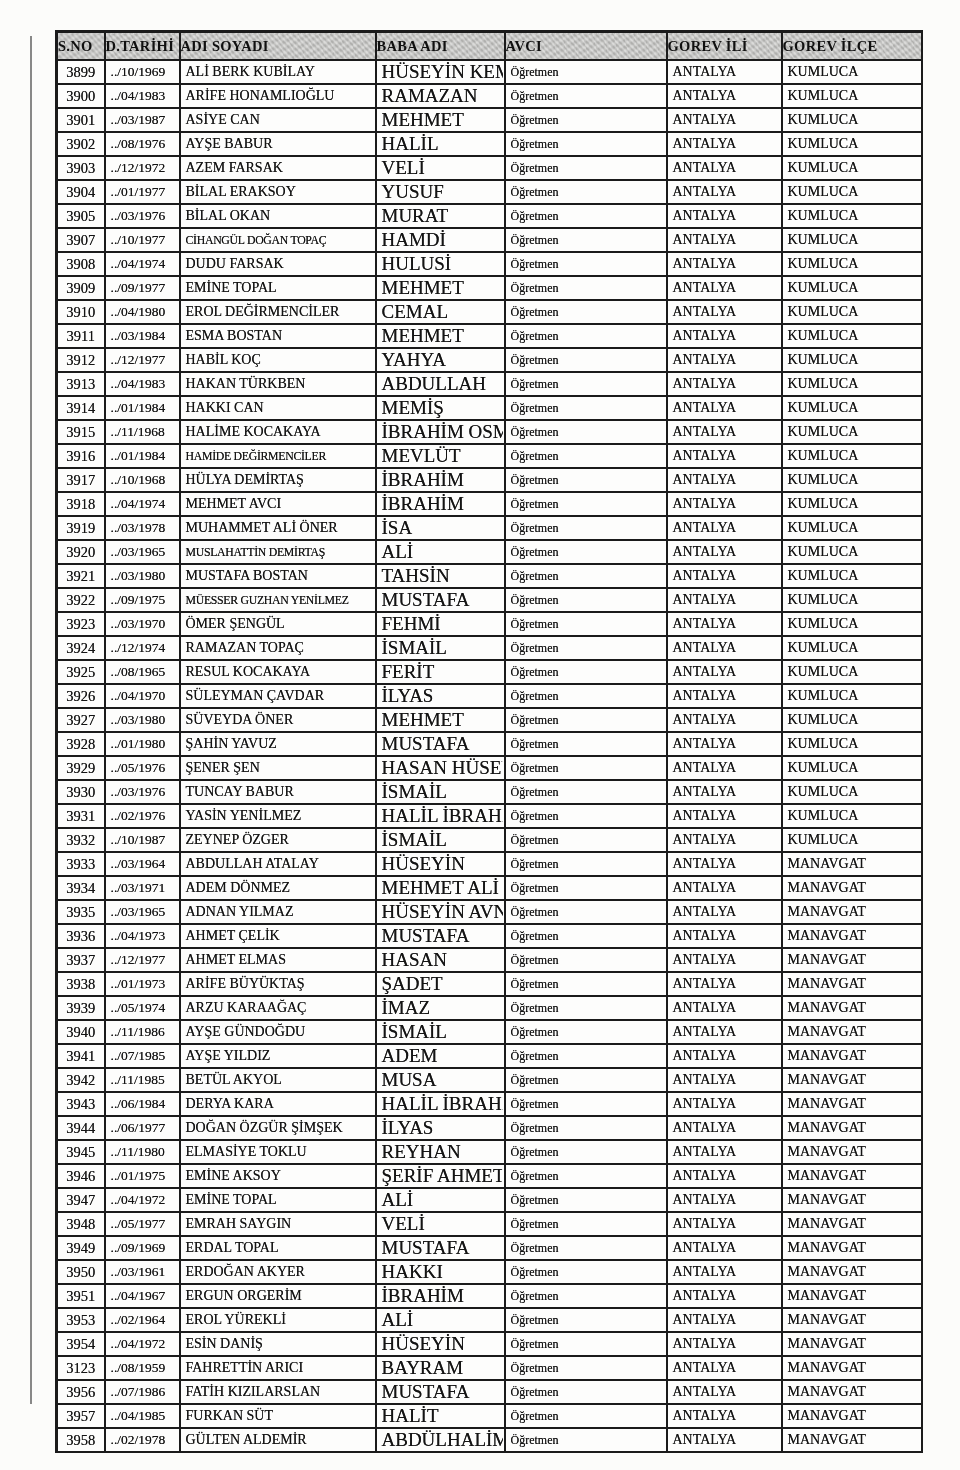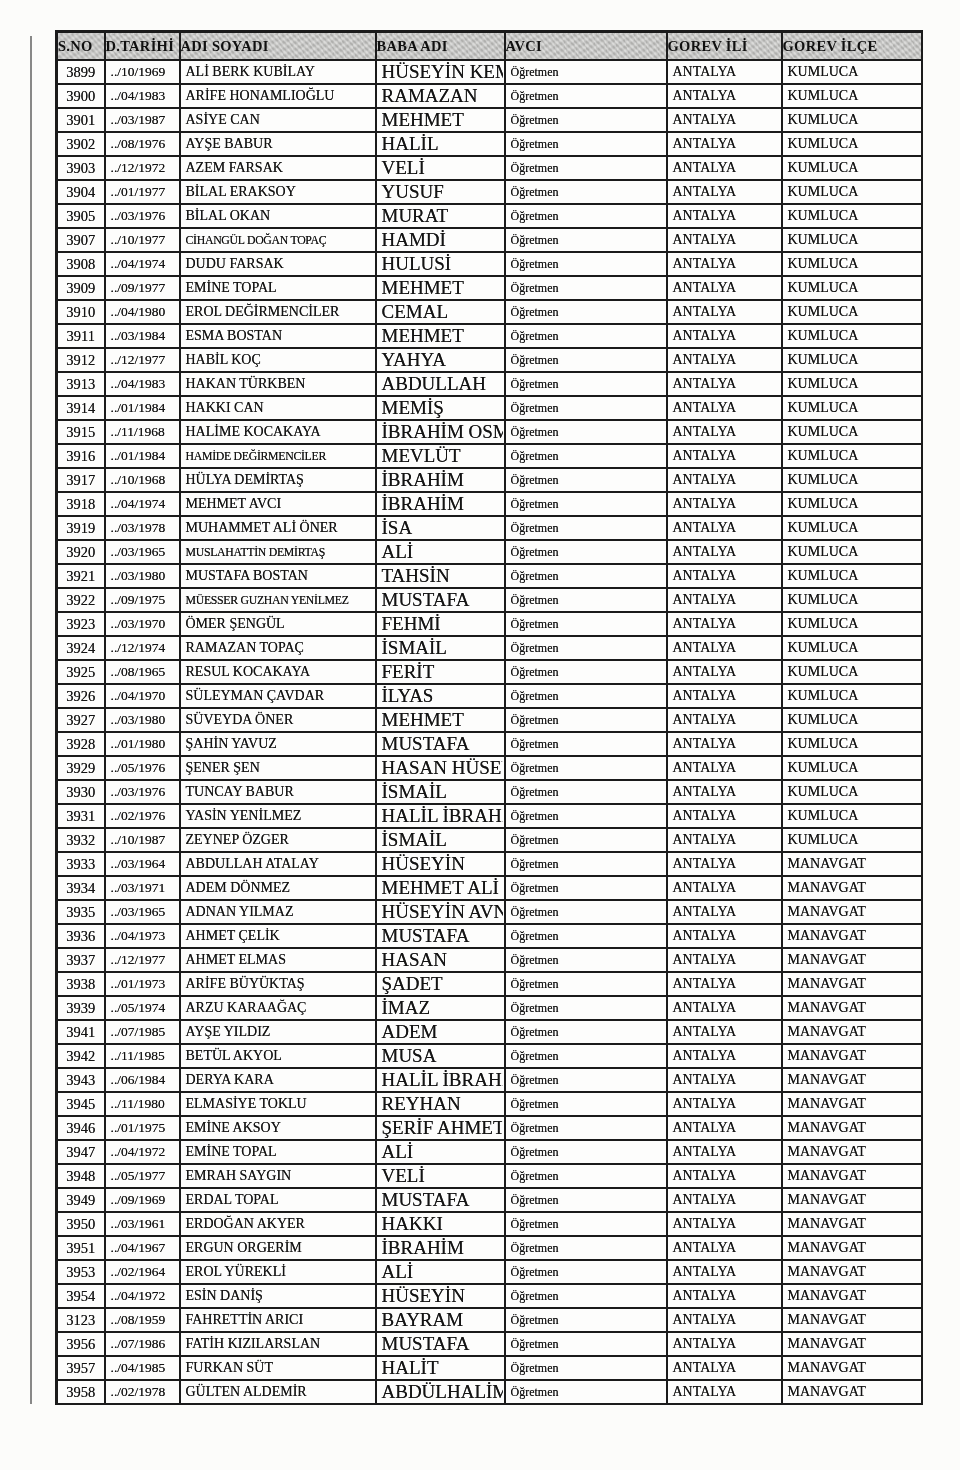--- a/index.html
+++ b/index.html
@@ -467,20 +467,29 @@
         <tr>
           <td class="col-sno">3939</td>
           <td class="col-dtarihi">../05/1974</td>
           <td class="col-adi_soyadi">ARZU KARAAĞAÇ</td>
           <td class="col-baba_adi">İMAZ</td>
           <td class="col-unvan">Öğretmen</td>
           <td class="col-gorev_ili">ANTALYA</td>
           <td class="col-gorev_ilce">MANAVGAT</td>
         </tr>
         <tr>
+          <td class="col-sno">3940</td>
+          <td class="col-dtarihi">../11/1986</td>
+          <td class="col-adi_soyadi">AYŞE GÜNDOĞDU</td>
+          <td class="col-baba_adi">İSMAİL</td>
+          <td class="col-unvan">Öğretmen</td>
+          <td class="col-gorev_ili">ANTALYA</td>
+          <td class="col-gorev_ilce">MANAVGAT</td>
+        </tr>
+        <tr>
           <td class="col-sno">3941</td>
           <td class="col-dtarihi">../07/1985</td>
           <td class="col-adi_soyadi">AYŞE YILDIZ</td>
           <td class="col-baba_adi">ADEM</td>
           <td class="col-unvan">Öğretmen</td>
           <td class="col-gorev_ili">ANTALYA</td>
           <td class="col-gorev_ilce">MANAVGAT</td>
         </tr>
         <tr>
           <td class="col-sno">3942</td>
@@ -489,20 +498,29 @@
           <td class="col-baba_adi">MUSA</td>
           <td class="col-unvan">Öğretmen</td>
           <td class="col-gorev_ili">ANTALYA</td>
           <td class="col-gorev_ilce">MANAVGAT</td>
         </tr>
         <tr>
           <td class="col-sno">3943</td>
           <td class="col-dtarihi">../06/1984</td>
           <td class="col-adi_soyadi">DERYA KARA</td>
           <td class="col-baba_adi">HALİL İBRAHİM</td>
+          <td class="col-unvan">Öğretmen</td>
+          <td class="col-gorev_ili">ANTALYA</td>
+          <td class="col-gorev_ilce">MANAVGAT</td>
+        </tr>
+        <tr>
+          <td class="col-sno">3944</td>
+          <td class="col-dtarihi">../06/1977</td>
+          <td class="col-adi_soyadi">DOĞAN ÖZGÜR ŞİMŞEK</td>
+          <td class="col-baba_adi">İLYAS</td>
           <td class="col-unvan">Öğretmen</td>
           <td class="col-gorev_ili">ANTALYA</td>
           <td class="col-gorev_ilce">MANAVGAT</td>
         </tr>
         <tr>
           <td class="col-sno">3945</td>
           <td class="col-dtarihi">../11/1980</td>
           <td class="col-adi_soyadi">ELMASİYE TOKLU</td>
           <td class="col-baba_adi">REYHAN</td>
           <td class="col-unvan">Öğretmen</td>

